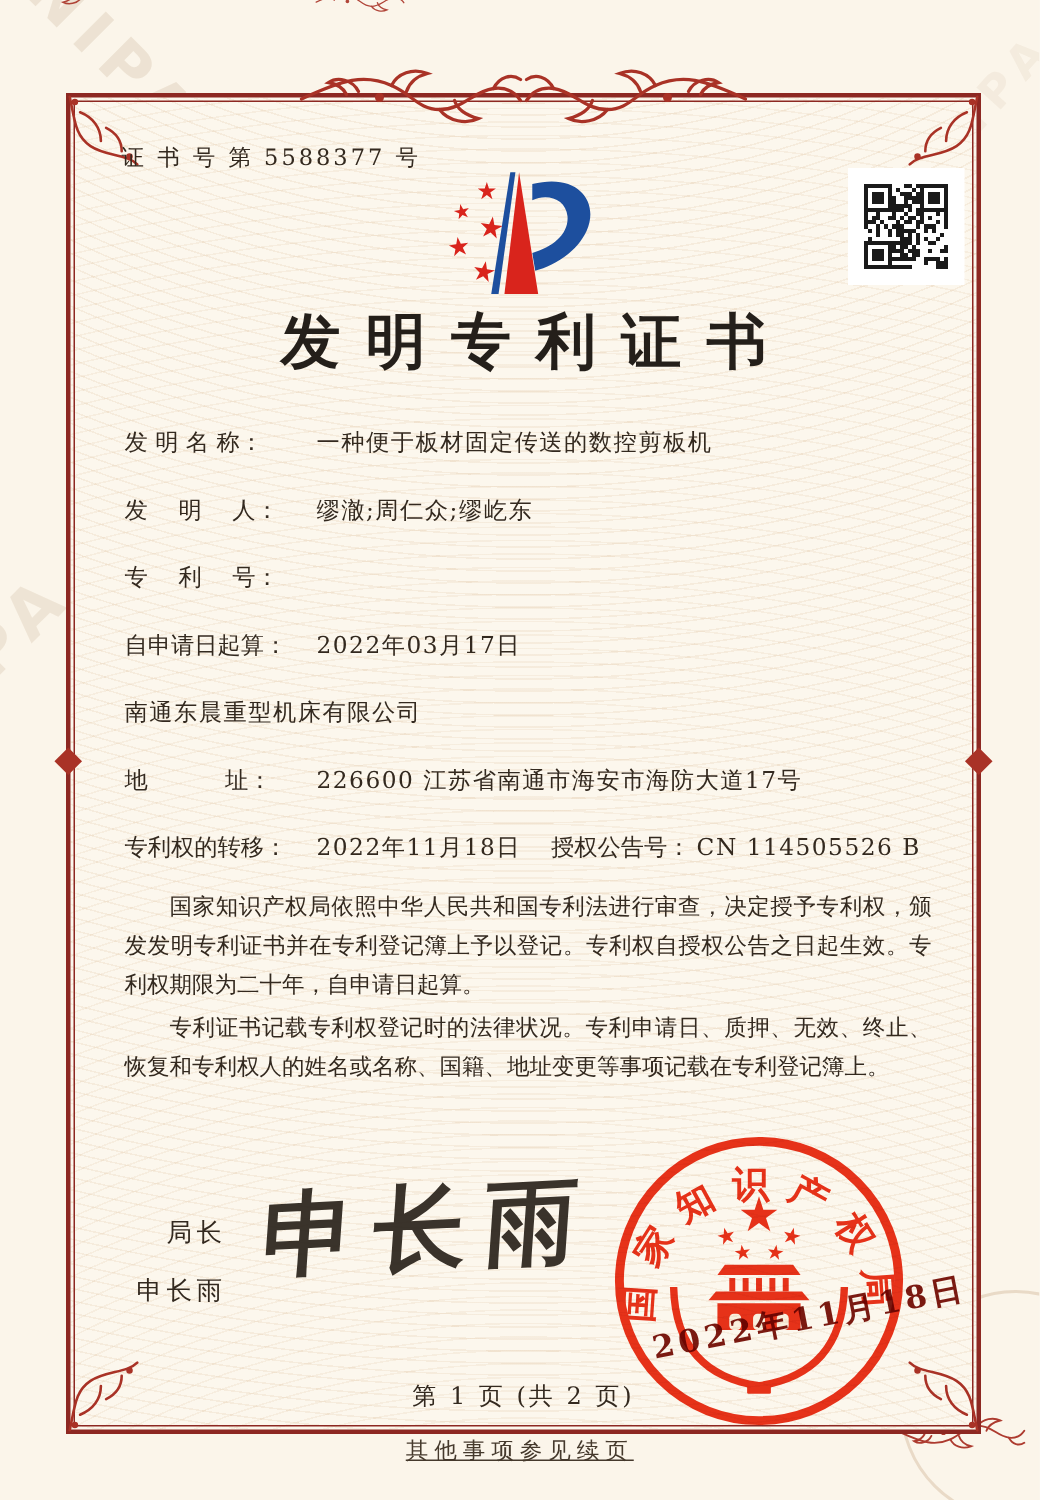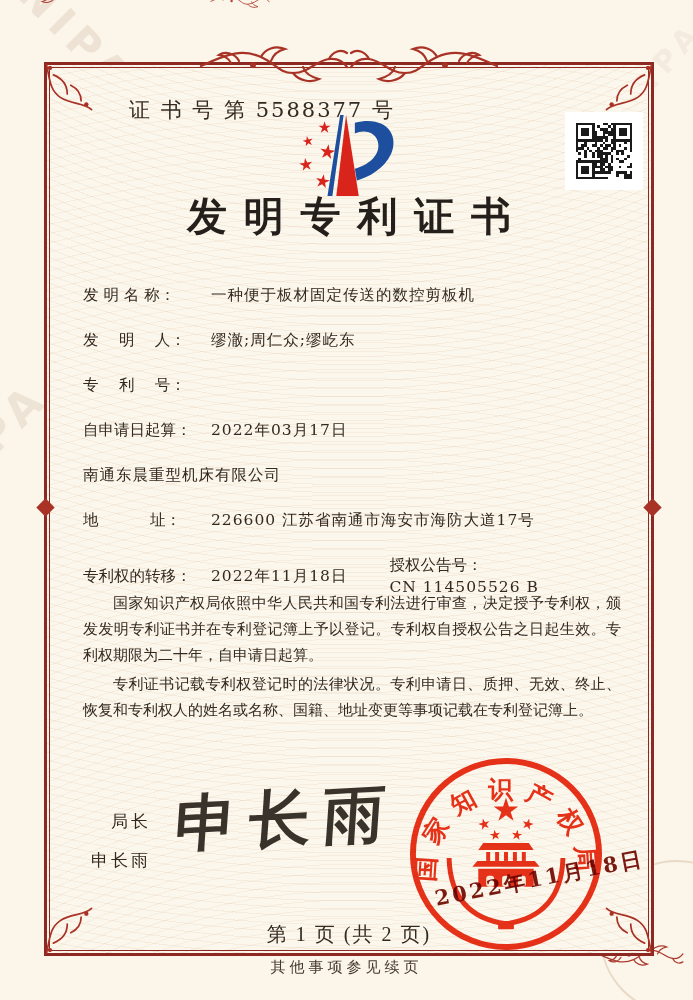--- a/index.html
+++ b/index.html
@@ -34,56 +34,56 @@
   .orn-tr{right:-4px;top:-4px;transform:scaleX(-1);}
   .orn-bl{left:-4px;bottom:-4px;transform:scaleY(-1);}
   .orn-br{right:-4px;bottom:-4px;transform:scale(-1,-1);}
   .orn-diamond{width:13px;height:13px;background:#a93226;transform:rotate(45deg);top:436px;}
   .orn-dl{left:-8px;} .orn-dr{right:-8px;}
   .page-curl{position:absolute;opacity:.9;}
   .curl-a{left:28px;top:-16px;} .curl-b{left:210px;top:-8px;transform:scaleX(-1);}
   .curl-c{left:598px;top:942px;transform:rotate(180deg);opacity:.95;}
 
   
-  .cert-no{position:absolute;left:34px;top:31px;font-size:21px;letter-spacing:2px;color:#33291f;margin-left:48px;}
+  .cert-no{position:absolute;left:34px;top:31px;font-size:15px;letter-spacing:2px;color:#33291f;}
   .logo{position:absolute;left:243px;top:46px;width:118px;height:88px;}
   .qr{position:absolute;left:518px;top:47px;width:78px;height:78px;}
-  .title{position:absolute;left:0;top:124px;width:100%;text-align:center;
+  .title{position:absolute;left:0;top:135px;width:100%;text-align:center;
          font-size:40px;font-weight:700;color:#241f1a;letter-spacing:.42em;text-indent:.42em;margin:0;}
 
   
   .fields{position:absolute;left:36px;top:219px;width:540px;font-size:15.5px;color:#33291f;}
   .frow{display:flex;align-items:center;margin-bottom:23px;line-height:22px;}
   .flabel{flex:0 0 128px;white-space:pre;}
   .fvalue{letter-spacing:1px;white-space:pre;}
-  .frow-double .pair2{margin-left:42px;display:flex;flex-direction:column;}
+  .frow-double .pair2{margin-left:20px;display:flex;}
   .frow-double .pair2 .flabel{flex:0 0 auto;margin-right:4px;}
 
   
   .bodytext{position:absolute;left:36px;top:527px;width:538px;font-size:15px;
             line-height:1.72;text-align:justify;color:#33291f;}
-  .bodytext p{margin:0 0 4px 0;text-indent:2em;font-family:Liberation Mono, monospace;}
+  .bodytext p{margin:0 0 4px 0;text-indent:2em;}
 
   
   .officer{position:absolute;left:44px;top:745px;font-size:17px;color:#33291f;letter-spacing:3px;text-align:right;}
   .officer div{margin-bottom:16px;}
   .signature{position:absolute;left:128px;top:712px;font-size:62px;color:#2a231b;
              transform:rotate(-3deg) skewX(-7deg);letter-spacing:12px;font-weight:700;opacity:.92;}
 
   
   .seal{position:absolute;left:360px;top:690px;width:198px;height:198px;
         mix-blend-mode:multiply;opacity:.95;}
   .seal-date{position:absolute;left:386px;top:798px;width:230px;font-size:21px;font-weight:700;
              color:#7c1a12;letter-spacing:3px;transform:rotate(-11deg);mix-blend-mode:multiply;}
 
   
   .pagenum{position:absolute;left:0;top:856px;width:100%;text-align:center;
-           font-size:20px;letter-spacing:2px;color:#33291f;font-family:Liberation Serif, serif;}
+           font-size:16px;letter-spacing:2px;color:#33291f;}
   .continuation{position:absolute;left:0;top:958px;width:100%;text-align:center;
-                font-size:15px;letter-spacing:4px;color:#45392c;}
+                font-size:15px;letter-spacing:4px;color:#45392c;text-decoration:underline;}
 </style>
 </head>
 <body>
 
 <svg width="0" height="0" style="position:absolute" aria-hidden="true">
   <defs>
     <path id="star5" d="M0,-1 L0.224,-0.309 0.951,-0.309 0.363,0.118 0.588,0.809 0,0.382 -0.588,0.809 -0.363,0.118 -0.951,-0.309 -0.224,-0.309 Z"></path>
     <symbol id="flourish" viewBox="0 0 150 44">
       <g fill="none" stroke="#a93226" stroke-width="2.2" stroke-linecap="round">
         <path d="M148,23 C120,10 106,6 88,14 C74,20 70,30 56,30 C40,30 34,18 20,16 C12,15 6,18 2,24"></path>

